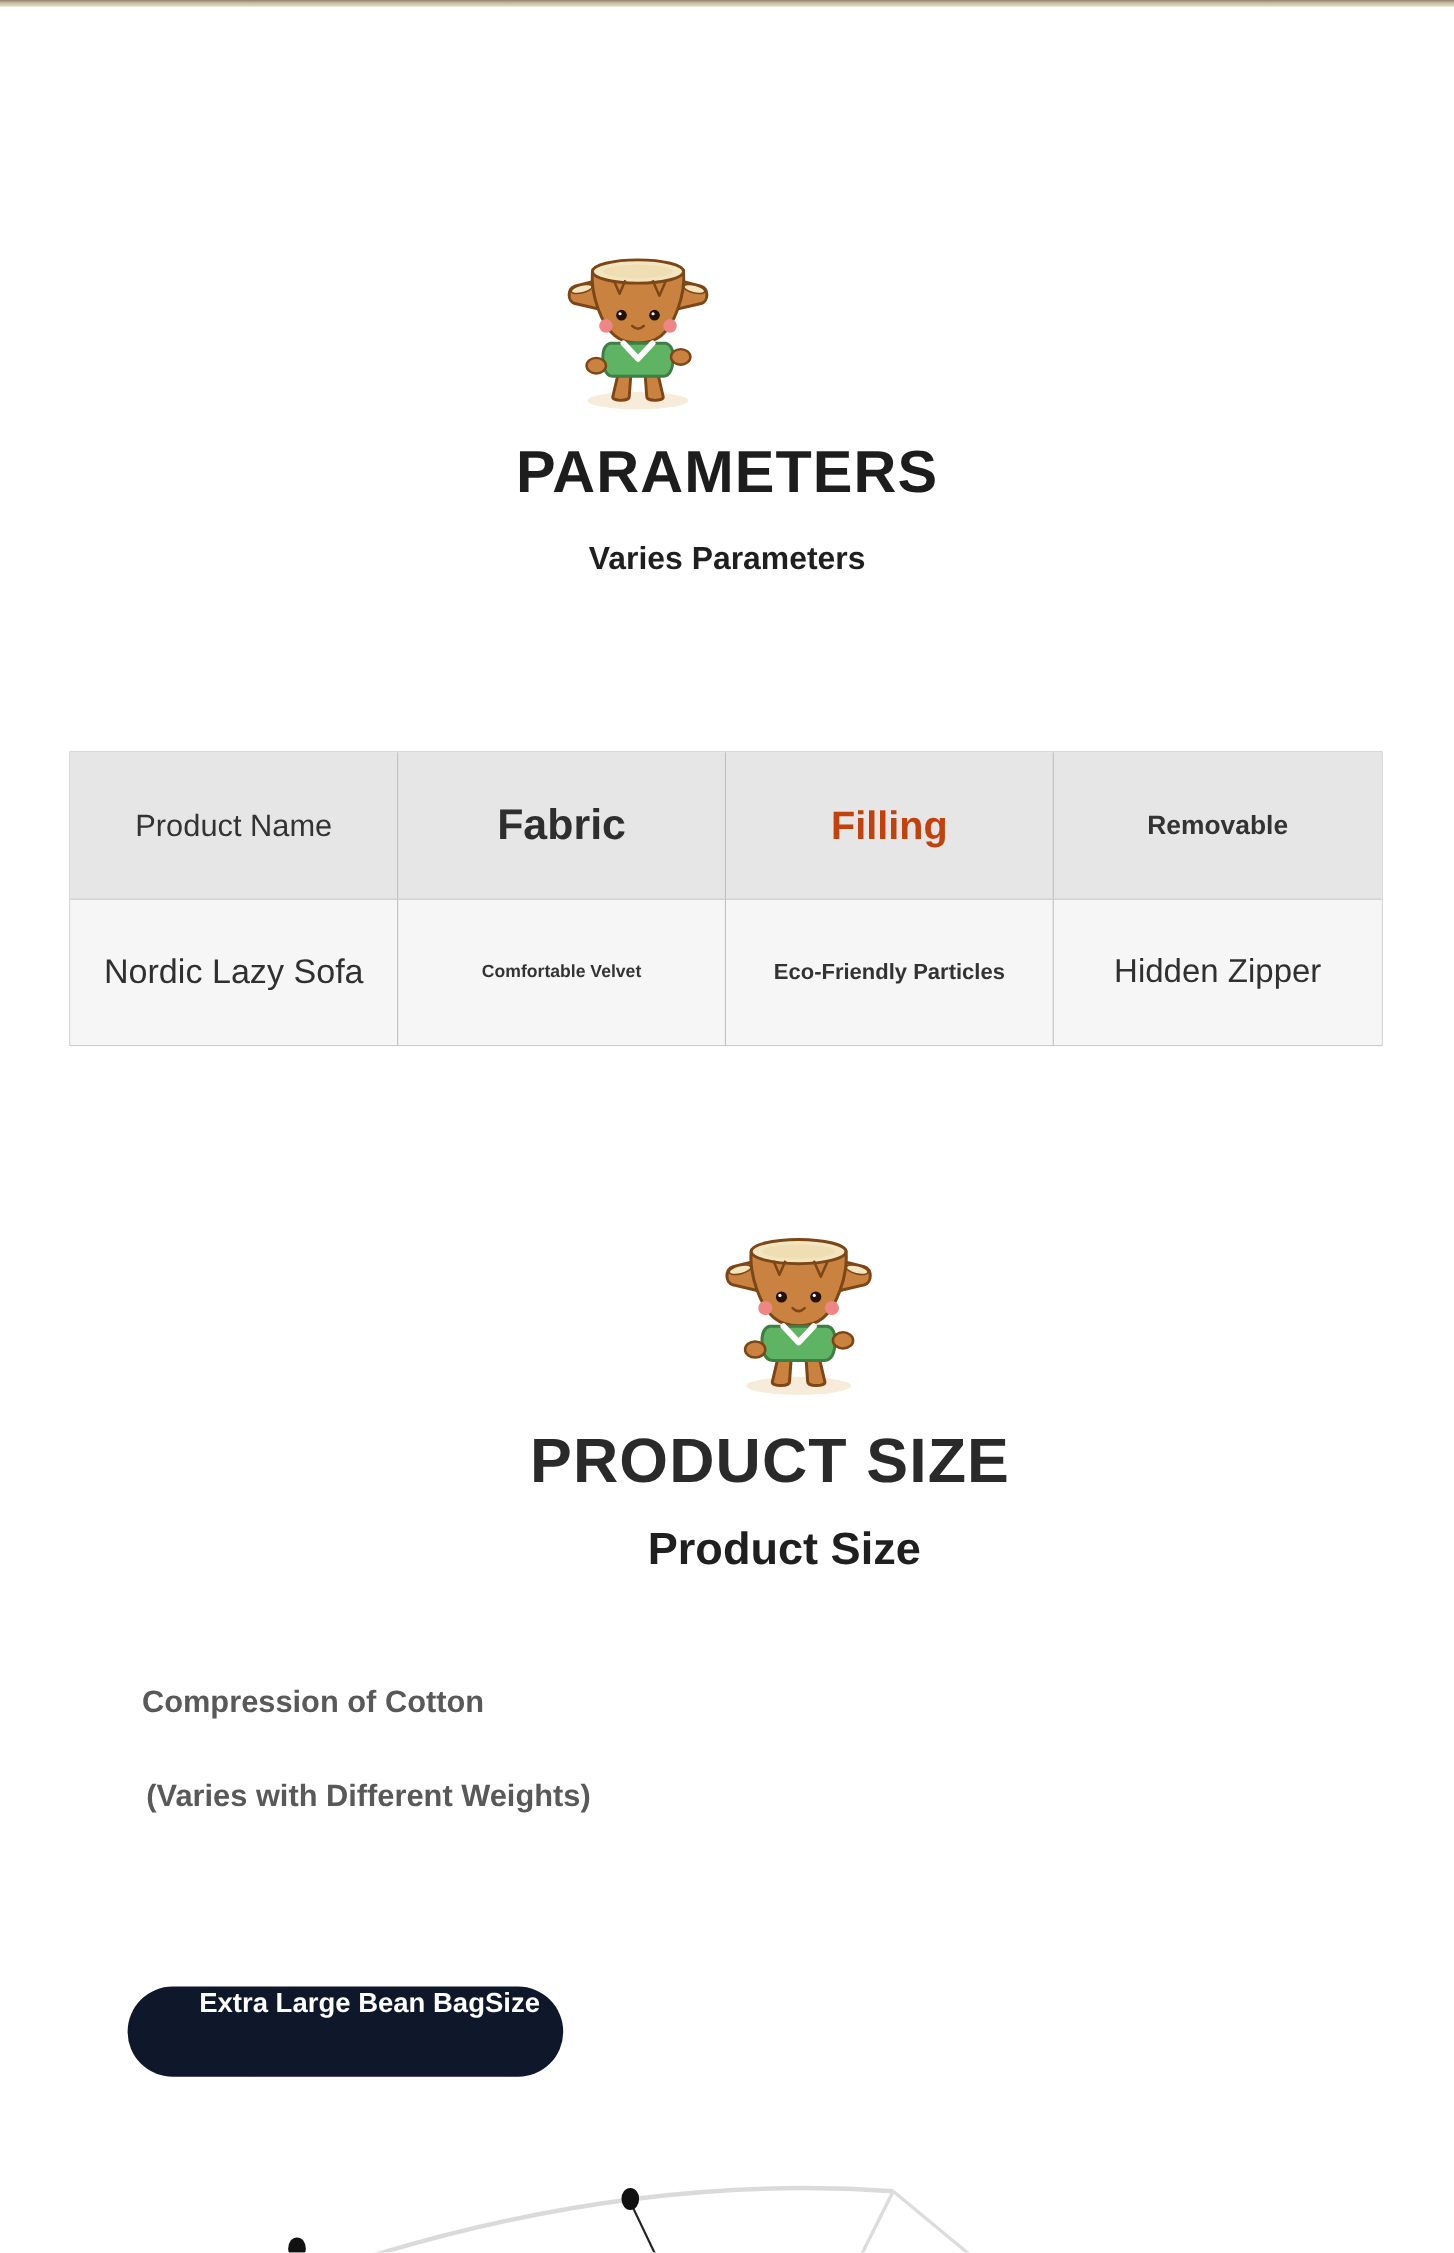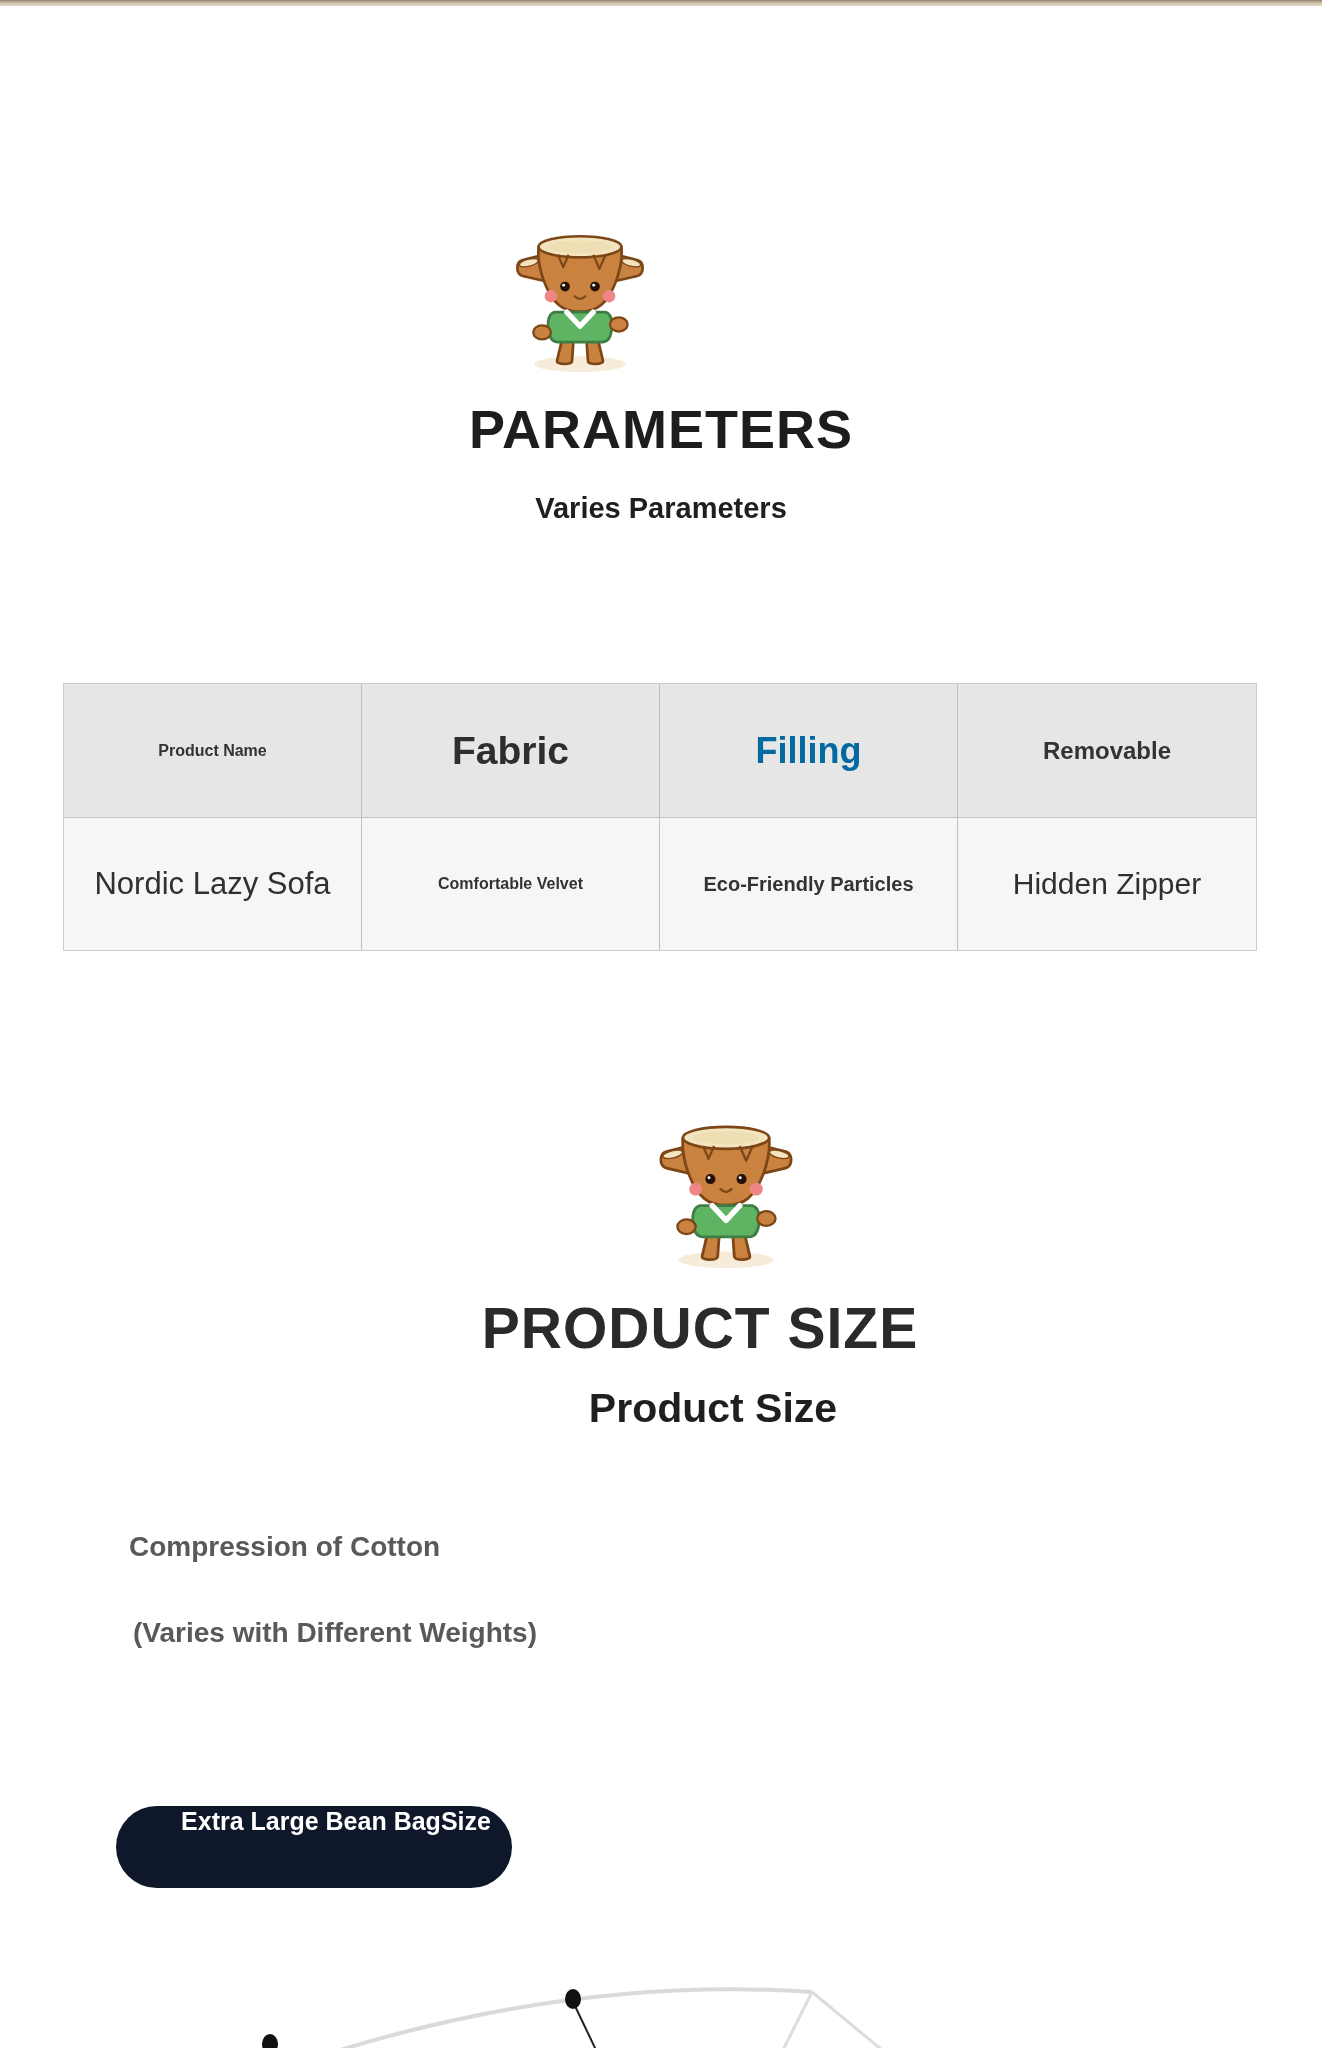--- a/index.html
+++ b/index.html
@@ -41,23 +41,23 @@
   }
   .prow{ display:flex; width:100%; }
   .prow-head{ height:134px; background:#e6e6e6; border-bottom:1px solid #c2c2c2; }
   .prow-data{ height:132px; background:#f6f6f6; }
   .pcell{
     flex:0 0 25%; display:flex; align-items:center; justify-content:center;
     text-align:center; border-right:1px solid #c0c0c0; color:#333;
     padding:0 10px; overflow:hidden;
   }
   .pcell:last-child{ border-right:none; }
-  .h1c{ font-size:16px; font-weight:700; }
+  .h1c{ font-size:28px; font-weight:400; }
   .h2c{ font-size:39px; font-weight:700; color:#2e2e2e; }
-  .h3c{ font-size:36px; font-weight:700; color:#0369a1; }
+  .h3c{ font-size:36px; font-weight:700; color:#c2410c; }
   .h4c{ font-size:24px; font-weight:700; }
   .d1c{ font-size:31px; font-weight:400; color:#303030; }
   .d2c{ font-size:16px; font-weight:700; }
   .d3c{ font-size:20px; font-weight:700; }
   .d4c{ font-size:30px; font-weight:400; color:#303030; }
 
   
   .reminder{
     position:absolute; left:129px; top:1530px; width:1160px;
     font-weight:700; font-size:28px; line-height:34px; color:#595959;

